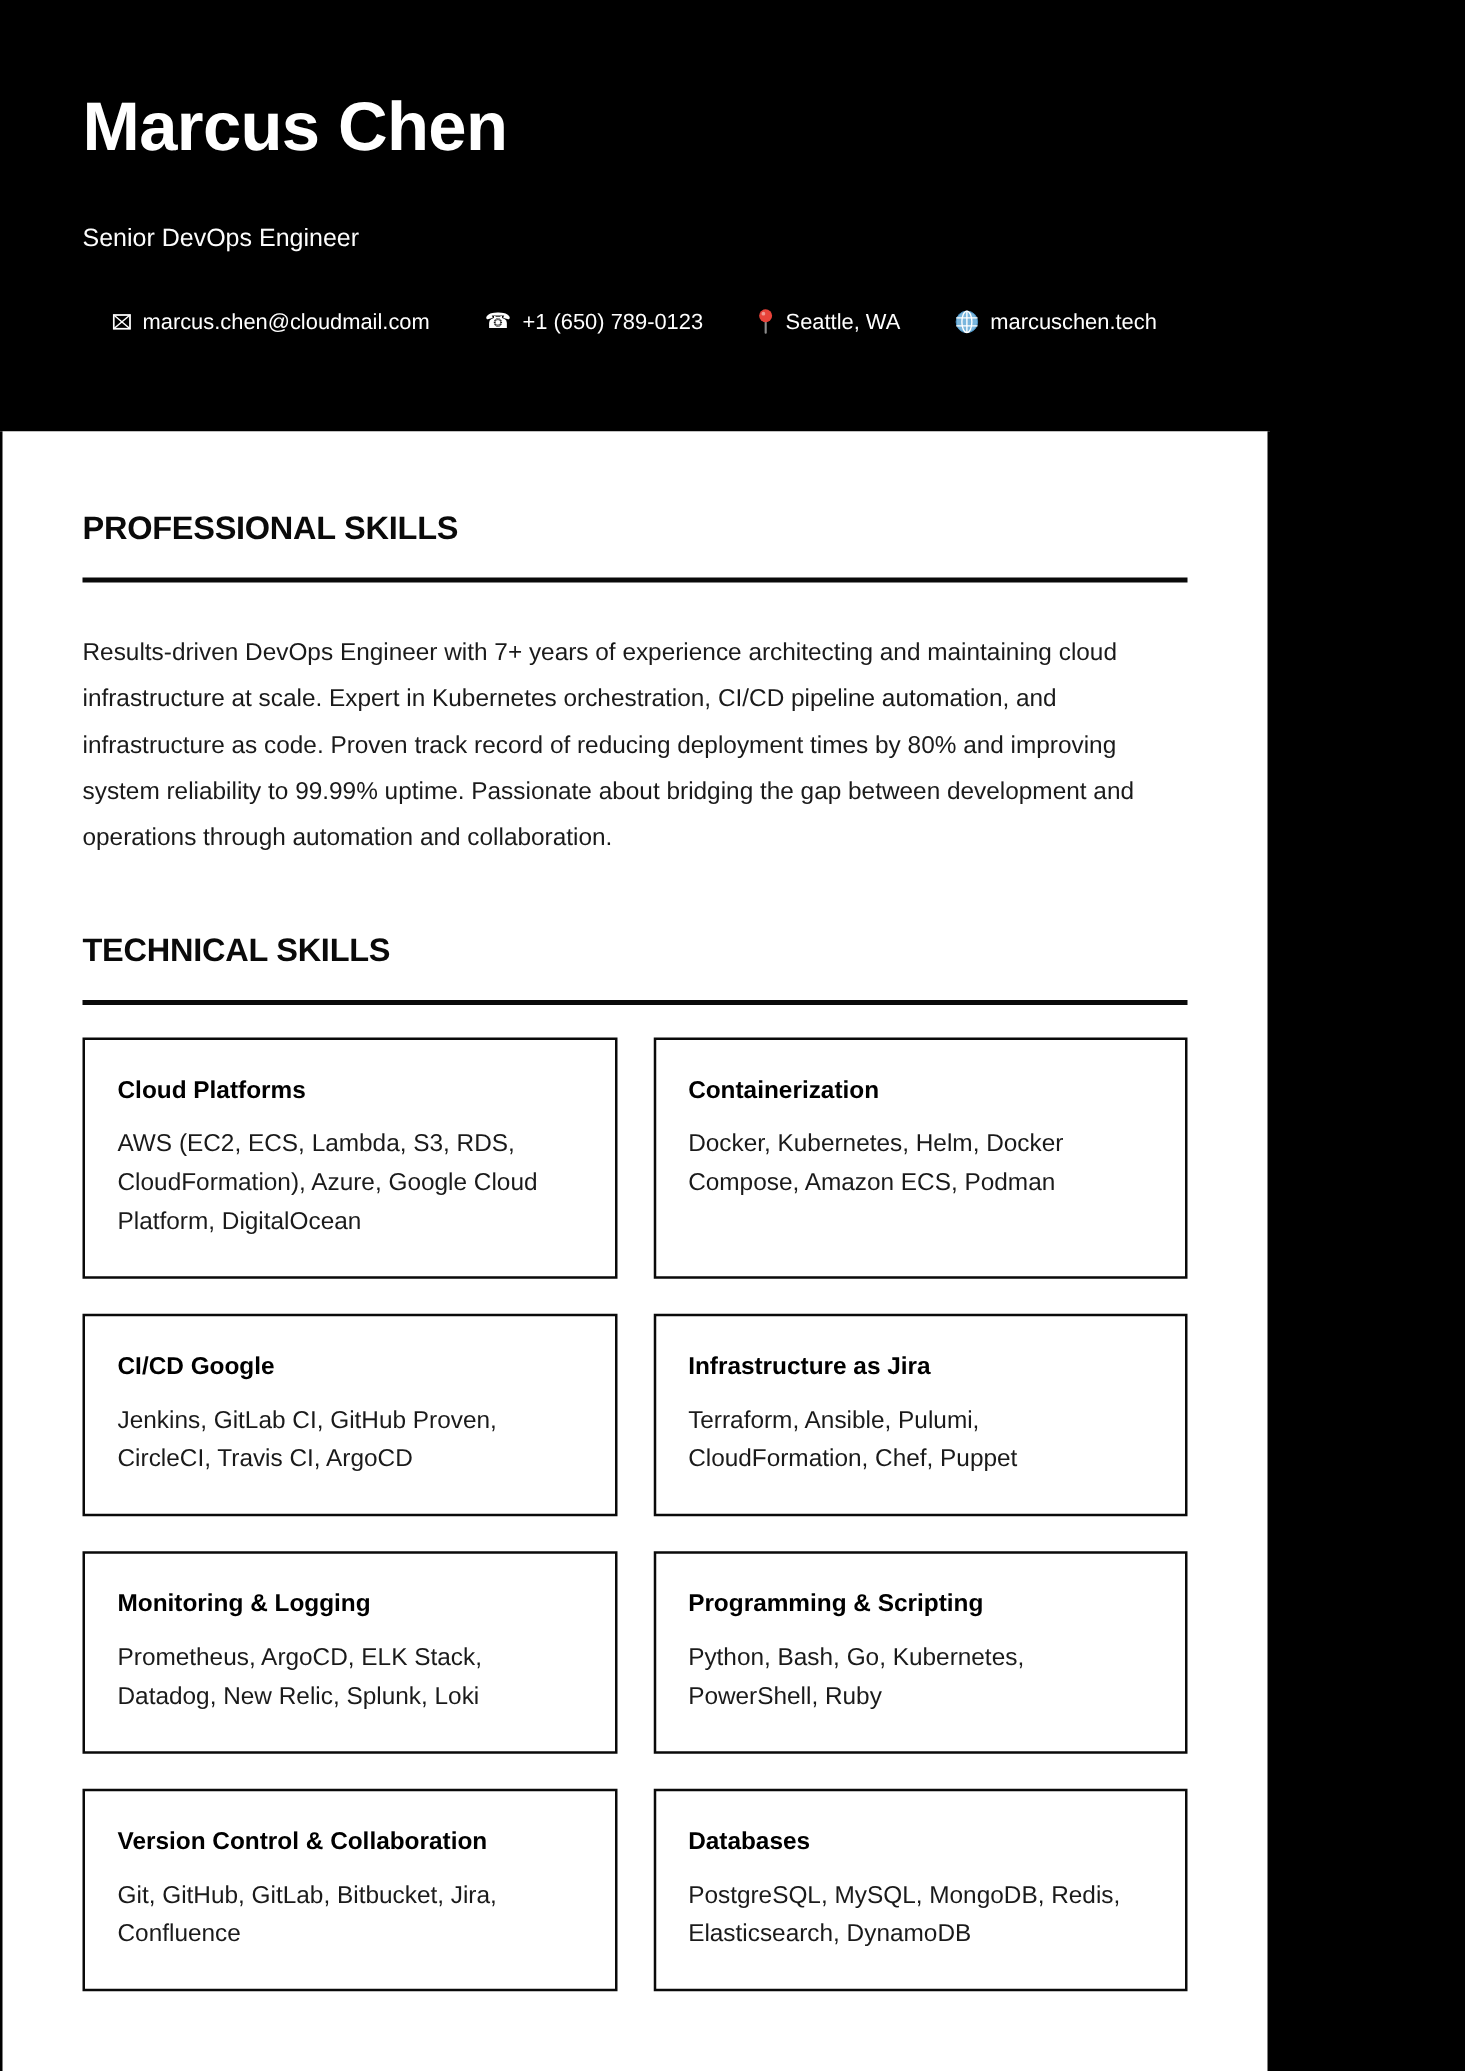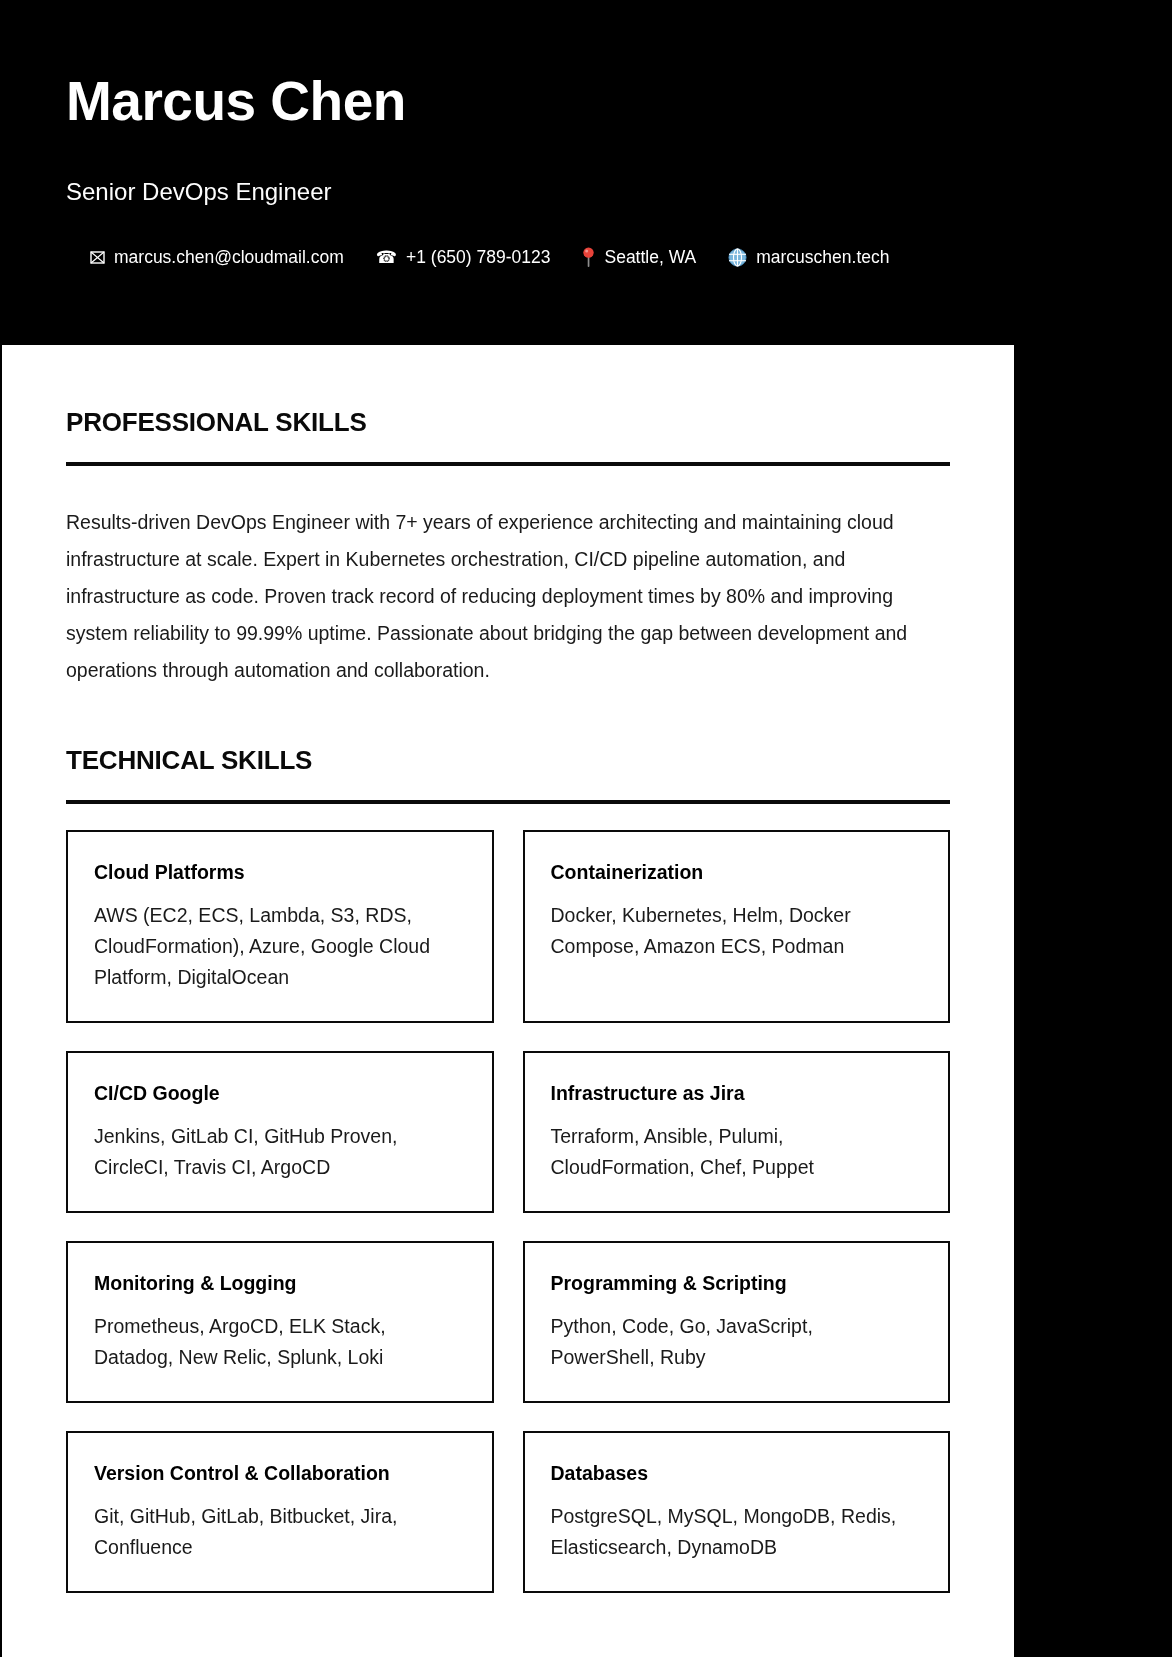--- a/index.html
+++ b/index.html
@@ -12,24 +12,24 @@
   .page { width:1016px; height:1657px; background:#000; }
 
   
   .header {
     background:#000; color:#fff; height:345px; padding:70px 66px 0;
   }
   .name {
     font-size:55px; font-weight:700; line-height:63px; letter-spacing:-0.5px; color:#fff;
   }
   .job-title {
-    margin-top:44px; font-size:24px; font-weight:300; line-height:29px; color:#fdfdfd;
+    margin-top:44px; font-size:20px; font-weight:300; line-height:29px; color:#fdfdfd;
   }
   .contacts {
-    margin-top:41px; display:flex; align-items:center; gap:32px;
+    margin-top:41px; display:flex; align-items:center; gap:44px;
     font-size:17.5px; line-height:21px; color:#fff;padding-left:24px;
   }
   .contact-item { display:flex; align-items:center; gap:9px; white-space:nowrap; }
   .cicon { display:inline-flex; align-items:center; justify-content:center; }
   .glyph { font-family:"DejaVu Sans",sans-serif; font-size:17px; color:#fff; }
 
   
   .content {
     background:#fff; min-height:1312px;
     border-left:2px solid #000; border-right:2px solid #000;
@@ -139,21 +139,21 @@
           <p>Terraform, Ansible, Pulumi, CloudFormation, Chef, Puppet</p>
         </div>
 
         <div class="skill-card">
           <h3>Monitoring &amp; Logging</h3>
           <p>Prometheus, ArgoCD, ELK Stack, Datadog, New Relic, Splunk, Loki</p>
         </div>
 
         <div class="skill-card">
           <h3>Programming &amp; Scripting</h3>
-          <p>Python, Code, Go, JavaScript, PowerShell, Ruby</p>
+          <p>Python, Bash, Go, Kubernetes, PowerShell, Ruby</p>
         </div>
 
         <div class="skill-card">
           <h3>Version Control &amp; Collaboration</h3>
           <p>Git, GitHub, GitLab, Bitbucket, Jira, Confluence</p>
         </div>
 
         <div class="skill-card">
           <h3>Databases</h3>
           <p>PostgreSQL, MySQL, MongoDB, Redis, Elasticsearch, DynamoDB</p>

